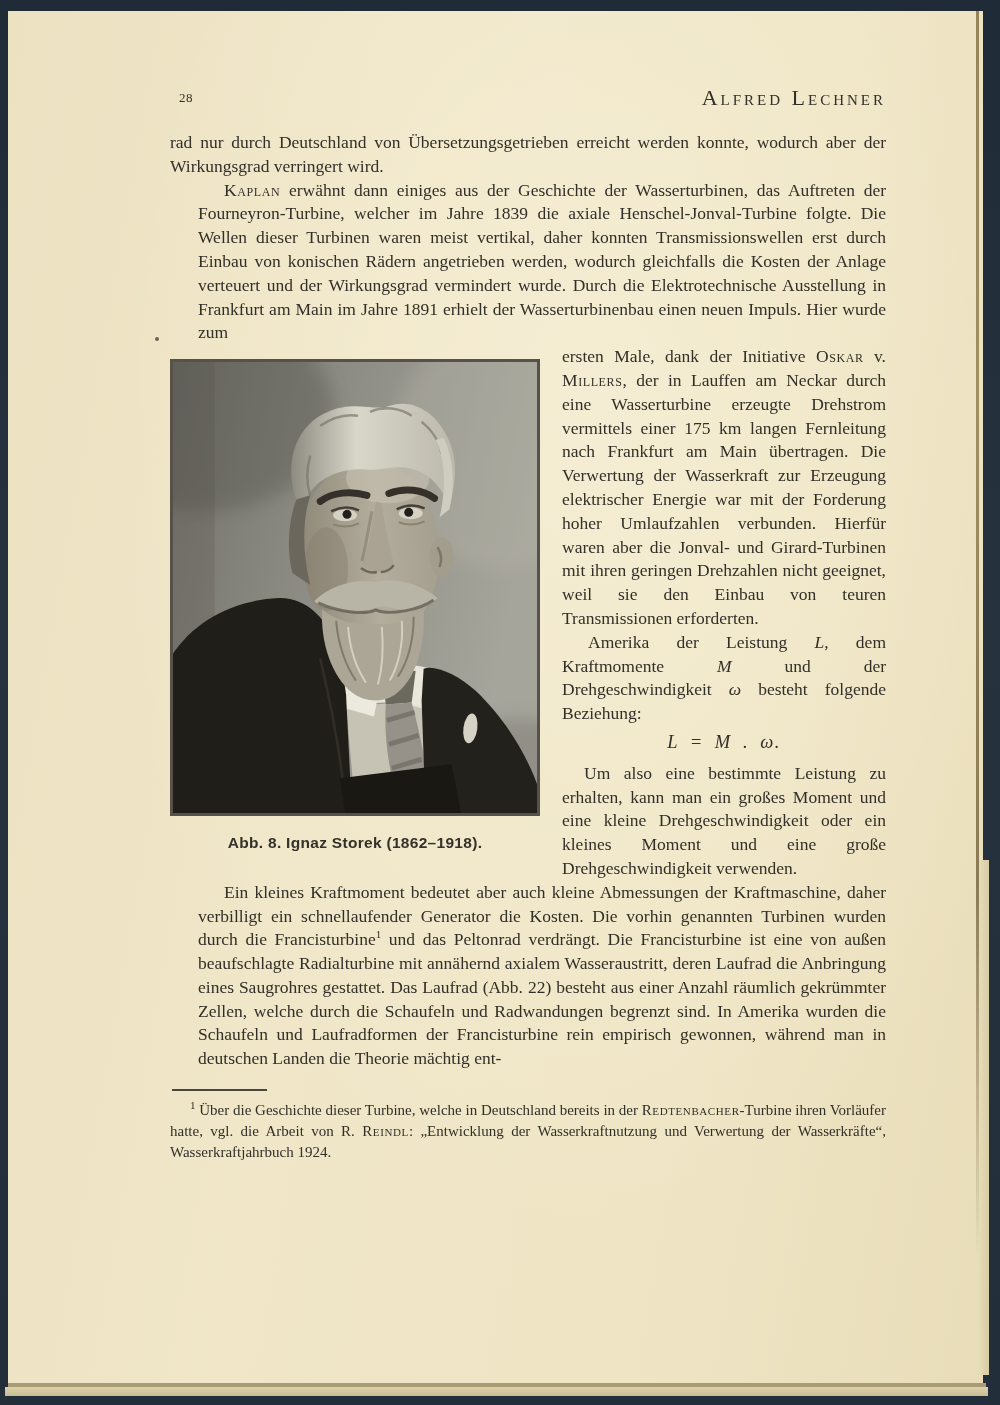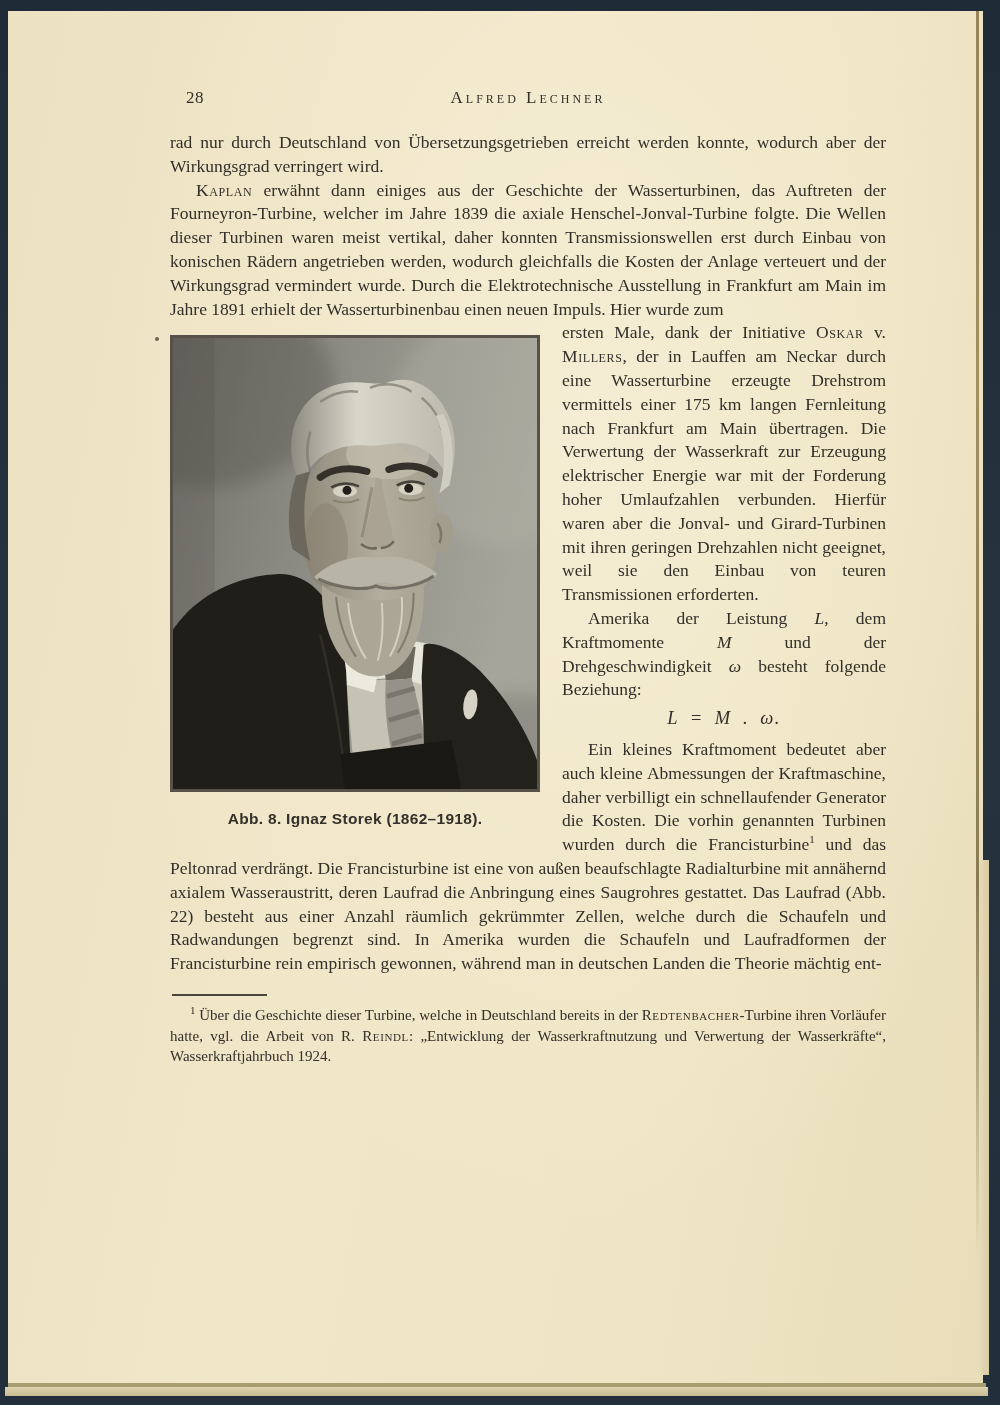--- a/index.html
+++ b/index.html
@@ -43,27 +43,27 @@
     position:absolute;left:155px;top:337px;width:4px;height:4px;border-radius:50%;
     background:#4b463a;opacity:.8;
   }
   
   .text-block{
     position:absolute;left:170px;top:86px;width:716px;
     color:#322f28;font-size:17.5px;line-height:23.8px;text-align:justify;
     hyphens:auto;-webkit-hyphens:auto;
   }
   .page-header{position:relative;height:24px;margin-bottom:21px;}
-  .page-num{position:absolute;left:16px;top:0;font-size:17px;letter-spacing:.5px;}
+  .page-num{position:absolute;left:9px;top:0;font-size:13px;letter-spacing:.5px;}
   .running-title{
-    position:absolute;left:0;right:0;top:0;text-align:center;
-    font-variant:small-caps;font-size:17px;letter-spacing:3px;
+    position:absolute;left:0;right:0;top:0;text-align:right;
+    font-variant:small-caps;font-size:22px;letter-spacing:3px;
   }
   p{margin:0;}
-  .indent{text-indent:26px;}
+  .indent{text-indent:26px;margin-left:28px;}
   .indent-sm{text-indent:22px;}
   .sc{font-variant:small-caps;letter-spacing:.6px;}
   .i{font-style:italic;}
   .sup{vertical-align:super;font-size:11px;line-height:0;}
   .formula{
     text-align:center;font-style:italic;font-size:18.5px;
     letter-spacing:1.5px;word-spacing:5px;margin:5px 0 7px 0;
   }
   
   .figure{float:left;width:370px;margin:14px 22px 6px 0;}
@@ -179,18 +179,19 @@
 
         <rect x="1" y="1" width="368" height="455" fill="none" stroke="#56524a" stroke-width="2"></rect>
       </svg>
     </div>
     <div class="figcaption">Abb. 8. Ignaz Storek (1862–1918).</div>
   </div>
 
   <p><span>ersten Male, dank der Initiative </span><span class="sc">Oskar</span><span> v. </span><span class="sc">Millers</span><span>, der in Lauffen am Neckar durch eine Wasserturbine erzeugte Drehstrom vermittels einer 175 km langen Fernleitung nach Frankfurt am Main übertragen. Die Verwertung der Wasserkraft zur Erzeugung elektrischer Energie war mit der Forderung hoher Umlaufzahlen verbunden. Hierfür waren aber die Jonval- und Girard-Turbinen mit ihren geringen Drehzahlen nicht geeignet, weil sie den Einbau von teuren Transmissionen erforderten.</span></p>
   <p class="indent"><span>Amerika der Leistung </span><span class="i">L</span><span>, dem Kraftmomente </span><span class="i">M</span><span> und der Drehgeschwindigkeit </span><span class="i">ω</span><span> besteht folgende Beziehung:</span></p>
   <p class="formula">L = M . ω.</p>
+  <p class="indent-sm">Um also eine bestimmte Leistung zu erhalten, kann man ein großes Moment und eine kleine Drehgeschwindigkeit oder ein kleines Moment und eine große Drehgeschwindigkeit verwenden.</p>
   <p class="indent"><span>Ein kleines Kraftmoment bedeutet aber auch kleine Abmessungen der Kraftmaschine, daher verbilligt ein schnellaufender Generator die Kosten. Die vorhin genannten Turbinen wurden durch die Francisturbine</span><span class="sup">1</span><span> und das Peltonrad verdrängt. Die Francisturbine ist eine von außen beaufschlagte Radialturbine mit annähernd axialem Wasseraustritt, deren Laufrad die Anbringung eines Saugrohres gestattet. Das Laufrad (Abb. 22) besteht aus einer Anzahl räumlich gekrümmter Zellen, welche durch die Schaufeln und Radwandungen begrenzt sind. In Amerika wurden die Schaufeln und Laufradformen der Francisturbine rein empirisch gewonnen, während man in deutschen Landen die Theorie mächtig ent-</span></p>
 
   <div class="footnote-sep"></div>
   <p class="footnote"><span class="sup">1</span><span> Über die Geschichte dieser Turbine, welche in Deutschland bereits in der </span><span class="sc">Redtenbacher</span><span>-Turbine ihren Vorläufer hatte, vgl. die Arbeit von R. </span><span class="sc">Reindl</span><span>: „Entwicklung der Wasserkraftnutzung und Verwertung der Wasserkräfte“, Wasserkraftjahrbuch 1924.</span></p>
 
 </div>
 
 </body></html>

